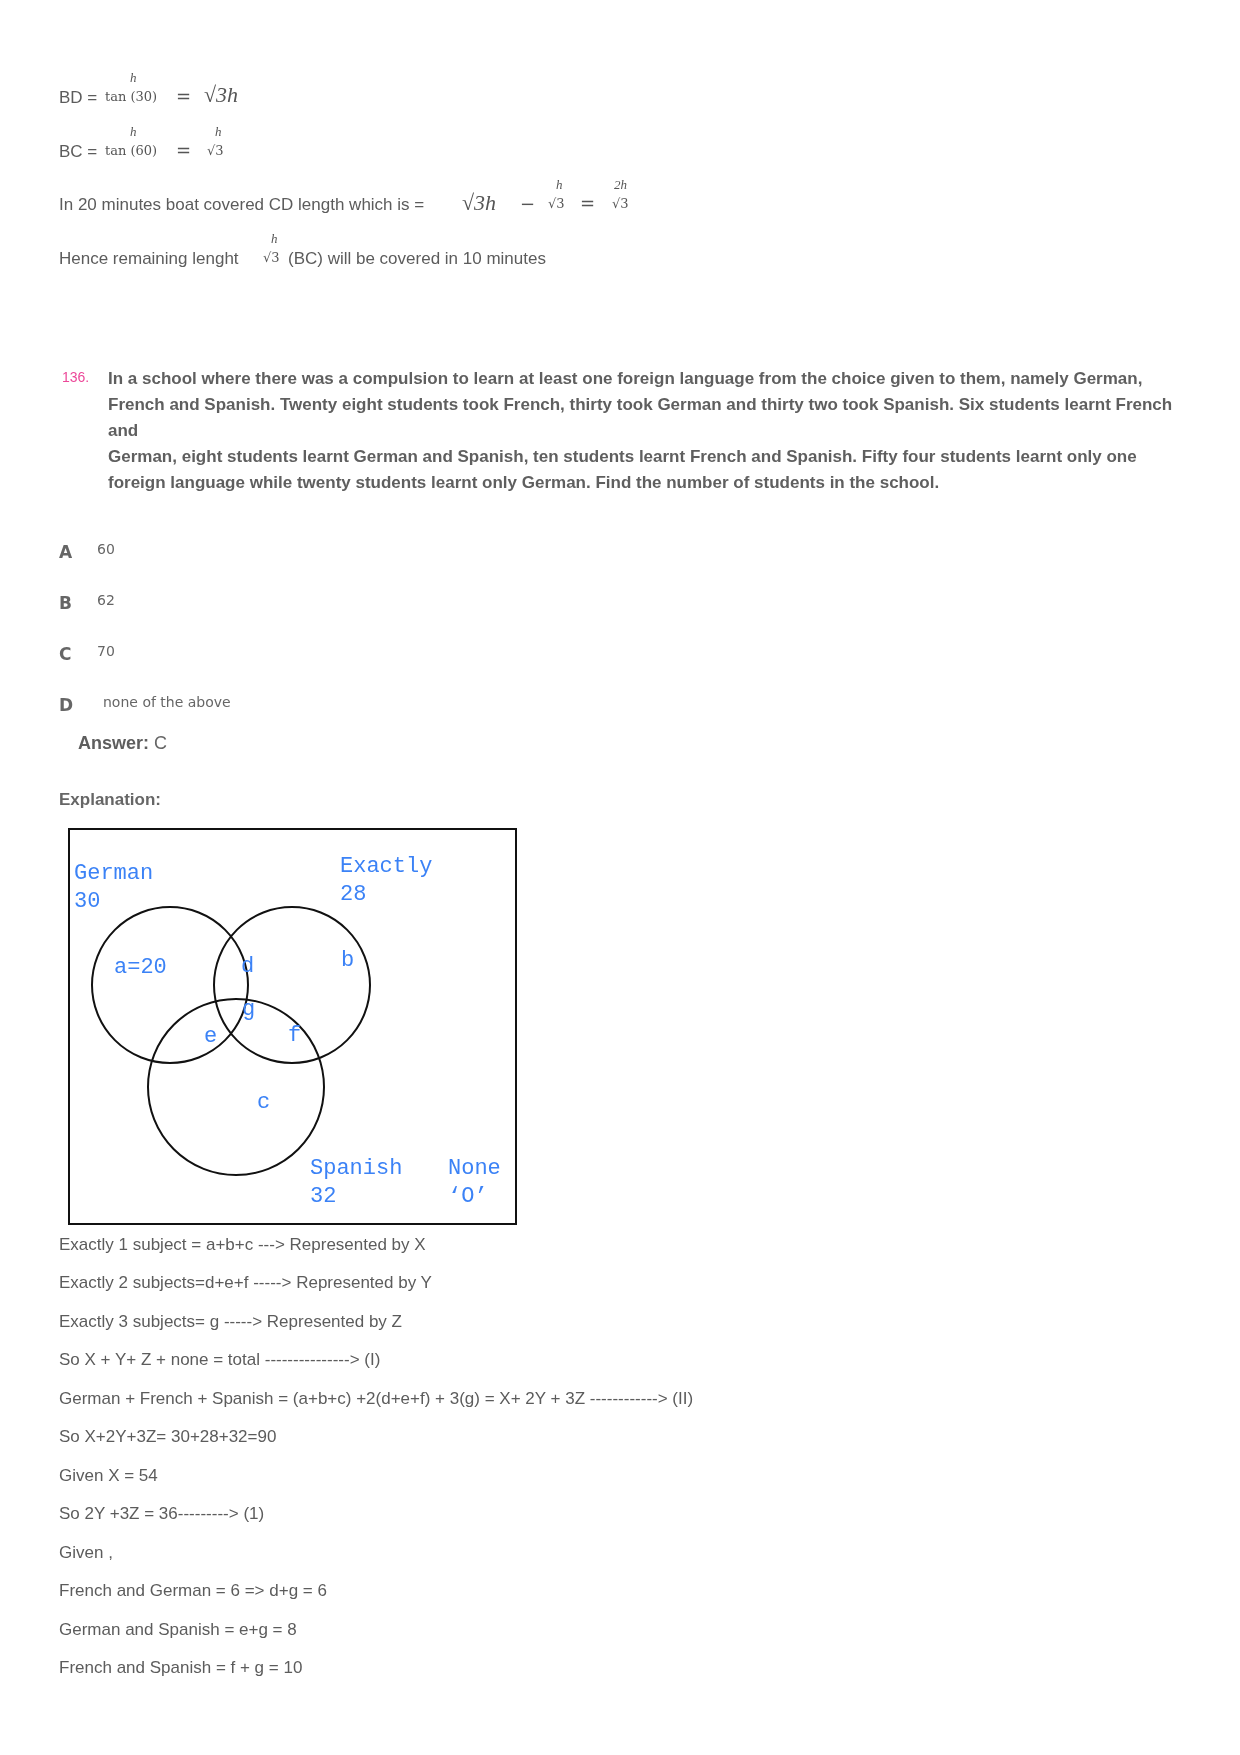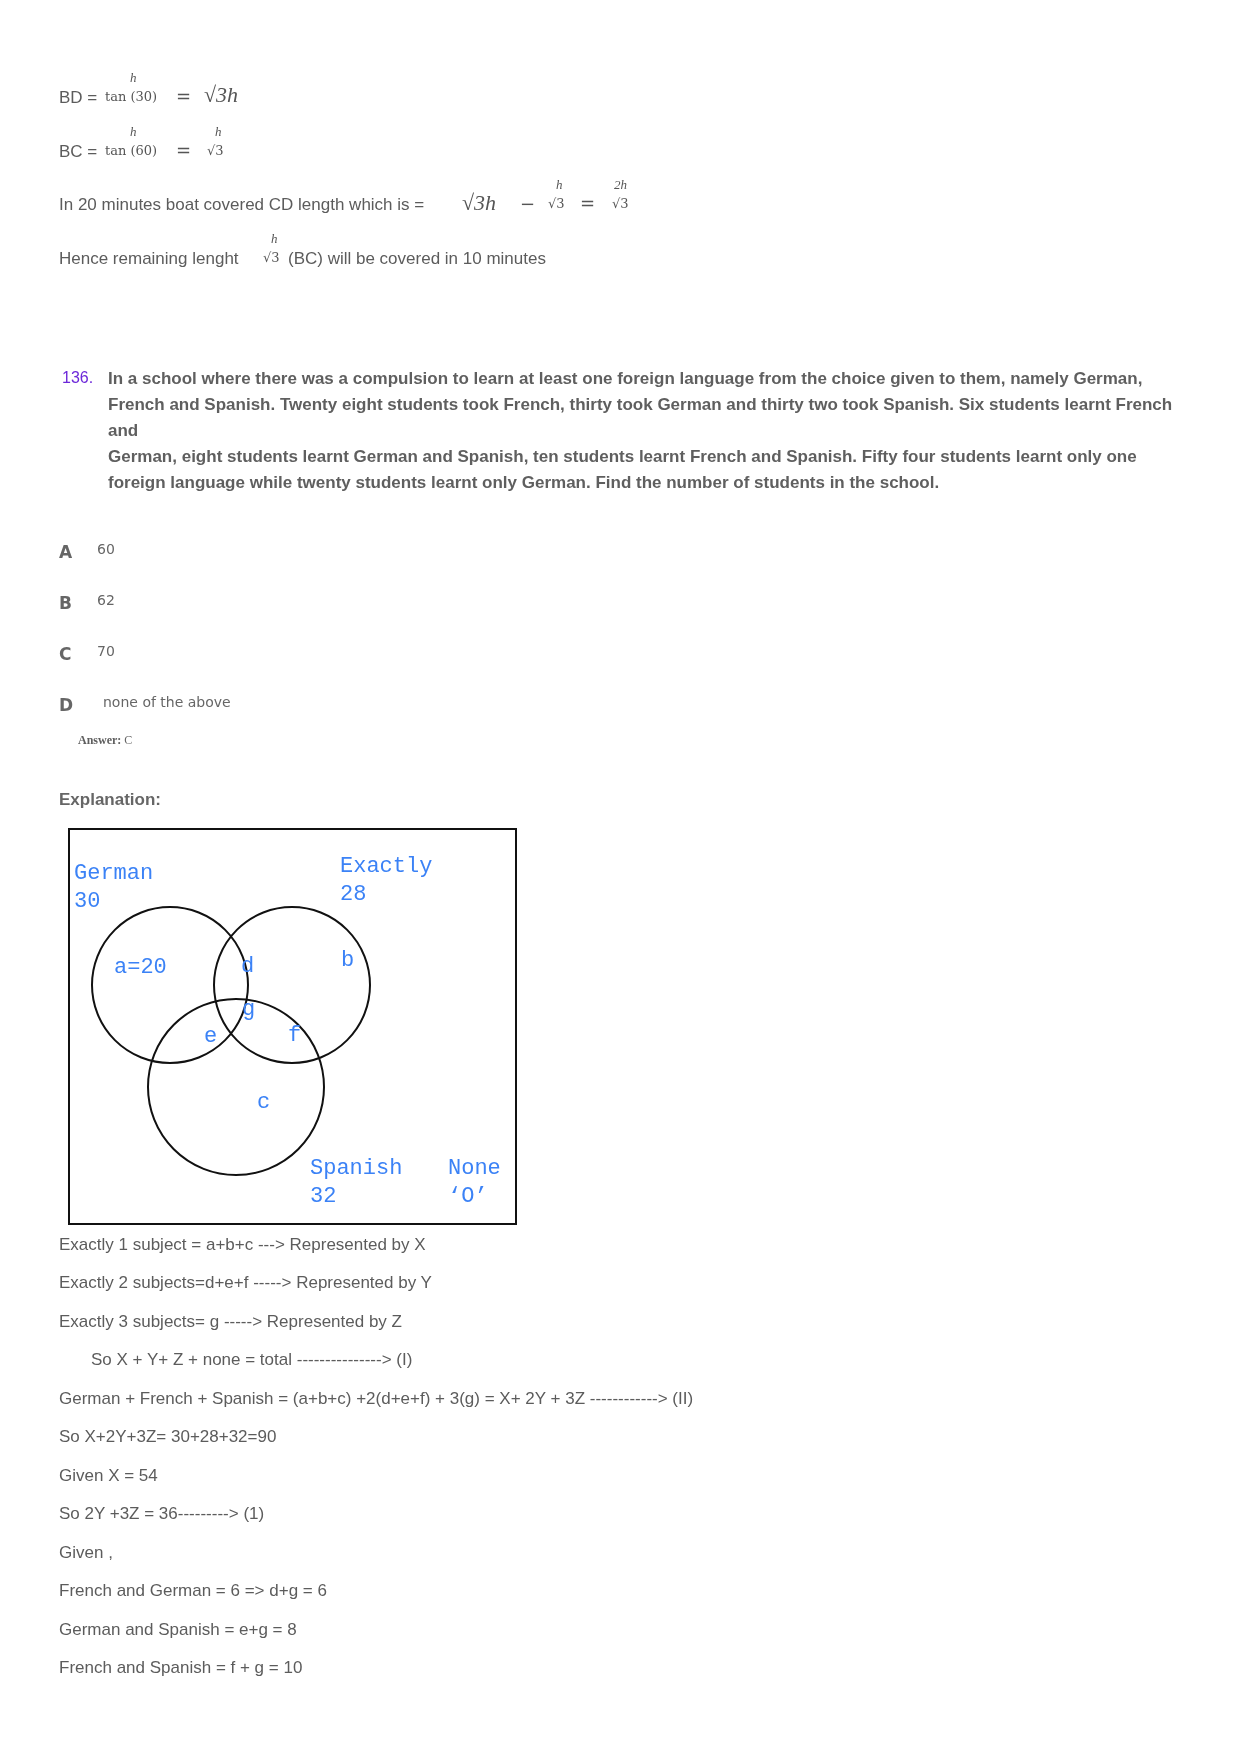--- a/index.html
+++ b/index.html
@@ -3,25 +3,25 @@
 <meta charset="utf-8">
 <style>
   html, body { margin: 0; padding: 0; background: #ffffff; }
   body { width: 1240px; height: 1755px; position: relative; overflow: hidden; color: #5a5a5a;
          font-family: "Liberation Sans", sans-serif; }
   .abs { position: absolute; white-space: nowrap; }
   .txt { font-size: 17px; color: #5c5c5c; }
   .math { font-family: "DejaVu Serif", serif; color: #555; }
   .math-i { font-family: "Liberation Serif", serif; font-style: italic; color: #555; }
   .small { font-size: 13px; }
-  .q-num { font-size: 16px; color: #6d28d9; text-align: center; }
+  .q-num { font-size: 14px; color: #ec4899; text-align: center; }
   .q-text { font-size: 17px; font-weight: bold; color: #5f5f5f; line-height: 26px; white-space: normal; width: 1090px; }
   .opt-letter { font-family: "DejaVu Sans", sans-serif; font-weight: bold; font-size: 17px; color: #666; }
   .opt-val { font-family: "DejaVu Sans", sans-serif; font-size: 14px; color: #666; }
-  .answer { font-family: Liberation Serif, serif; font-size: 12px; color: #666; }
+  .answer { font-family: Liberation Sans, sans-serif; font-size: 18px; color: #666; }
   .answer b { color: #5e5e5e; }
   .expl { font-size: 17px; font-weight: bold; color: #666; }
   .venn-box { position: absolute; left: 68px; top: 828px; width: 449px; height: 397px; border: 2px solid #111; box-sizing: border-box; }
   .venn-label { position: absolute; font-family: Liberation Mono, monospace; font-size: 22px; color: #3b82f6; text-align: left; white-space: nowrap; }
 </style>
 </head>
 <body>
 
 <div>
   <span class="abs txt" style="left:59px; top:88px;">BD =</span>
@@ -118,21 +118,21 @@
   <div class="venn-label" style="left:171px; top:124px;">d</div>
   <div class="venn-label" style="left:134px; top:194px;">e</div>
   <div class="venn-label" style="left:218px; top:193px;">f</div>
   <div class="venn-label" style="left:172px; top:167px;">g</div>
 </div>
 
 <div>
   <span class="abs txt" style="left:59px; top:1235px;">Exactly 1 subject = a+b+c ---&gt; Represented by X</span>
   <span class="abs txt" style="left:59px; top:1273px;">Exactly 2 subjects=d+e+f -----&gt; Represented by Y</span>
   <span class="abs txt" style="left:59px; top:1312px;">Exactly 3 subjects= g -----&gt; Represented by Z</span>
-  <span class="abs txt" style="left:59px; top:1350px;margin-left:32px;">So X + Y+ Z + none = total ---------------&gt; (I)</span>
+  <span class="abs txt" style="left:59px; top:1350px;">So X + Y+ Z + none = total ---------------&gt; (I)</span>
   <span class="abs txt" style="left:59px; top:1389px;">German + French + Spanish = (a+b+c) +2(d+e+f) + 3(g) = X+ 2Y + 3Z ------------&gt; (II)</span>
   <span class="abs txt" style="left:59px; top:1427px;">So X+2Y+3Z= 30+28+32=90</span>
   <span class="abs txt" style="left:59px; top:1466px;">Given X = 54</span>
   <span class="abs txt" style="left:59px; top:1504px;">So 2Y +3Z = 36---------&gt; (1)</span>
   <span class="abs txt" style="left:59px; top:1543px;">Given ,</span>
   <span class="abs txt" style="left:59px; top:1581px;">French and German = 6 =&gt; d+g = 6</span>
   <span class="abs txt" style="left:59px; top:1620px;">German and Spanish = e+g = 8</span>
   <span class="abs txt" style="left:59px; top:1658px;">French and Spanish = f + g = 10</span>
 </div>
 

